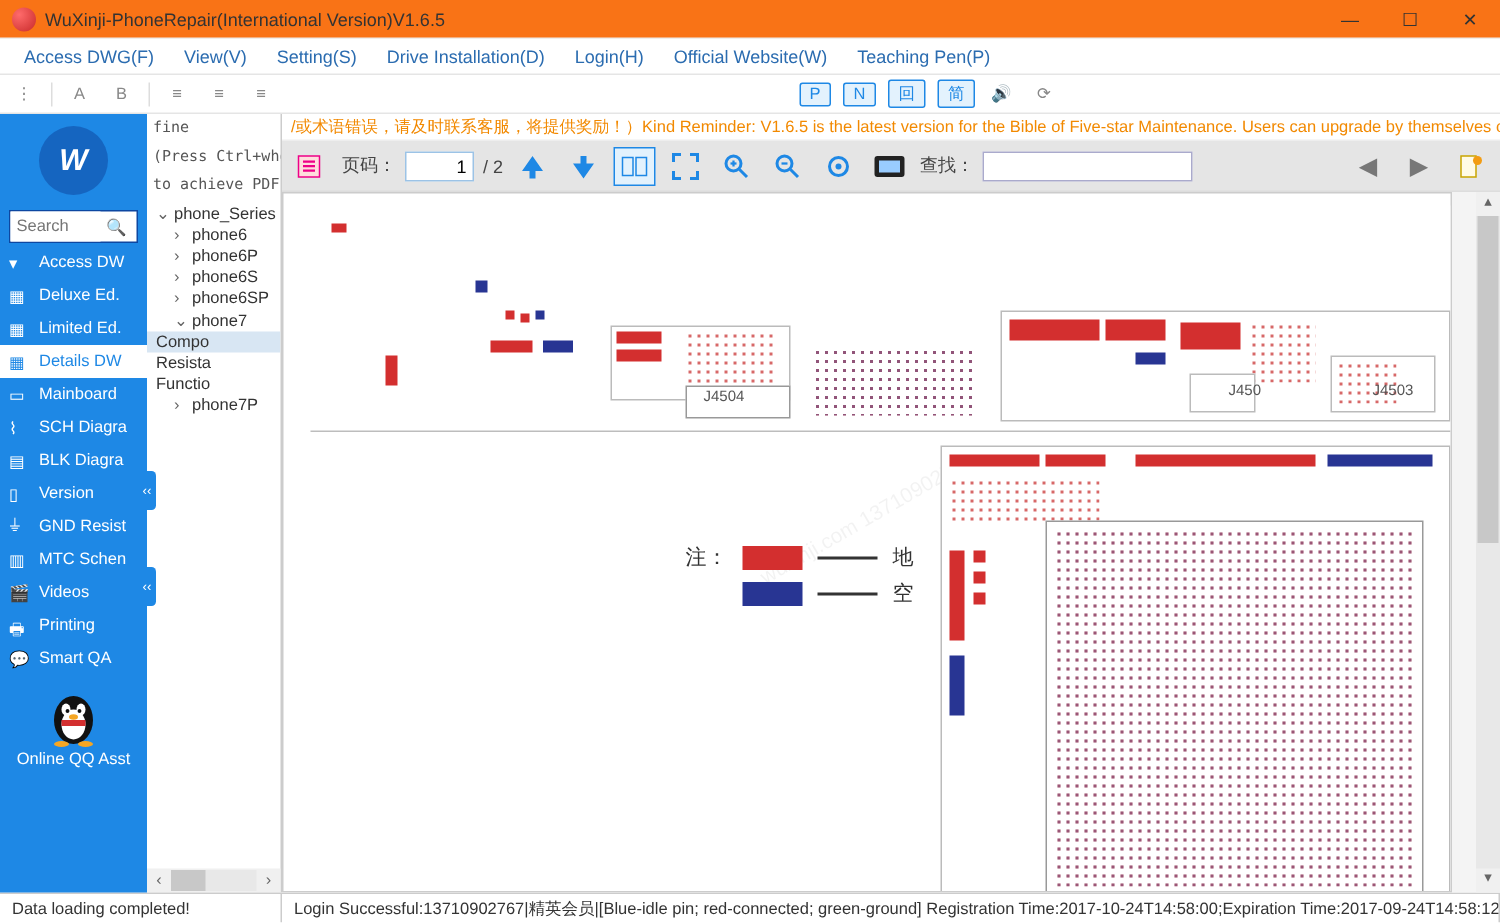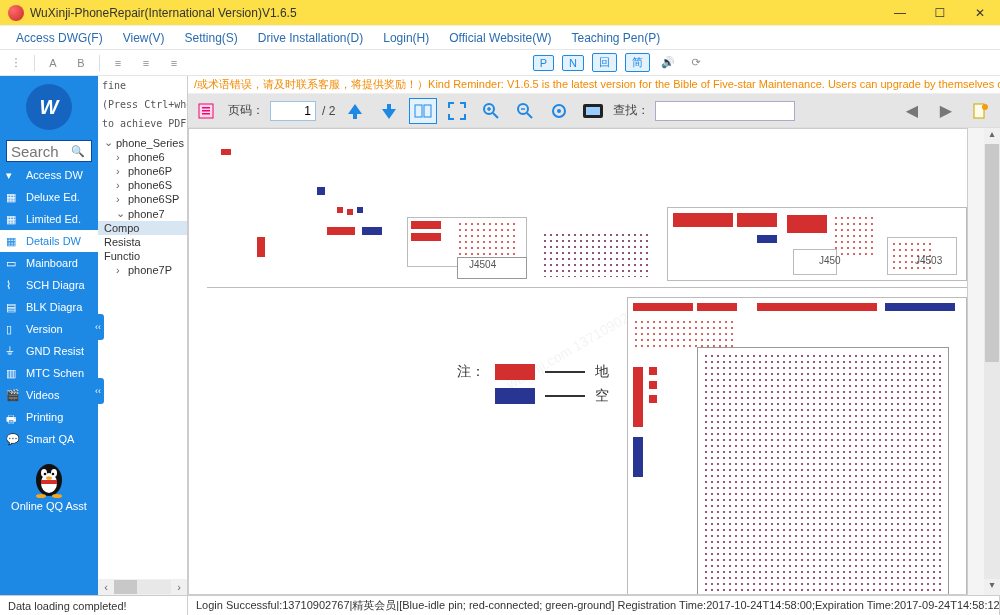--- a/index.html
+++ b/index.html
@@ -1,37 +1,37 @@
 <!DOCTYPE html>
 <html><head>
 <meta charset="utf-8">
 <style>
 * { box-sizing: border-box; margin: 0; padding: 0; font-family: "Segoe UI", Tahoma, sans-serif; }
 body { width: 1000px; height: 615px; overflow: hidden; background: #fff; display: flex; flex-direction: column; font-size: 12px; }
 
-.titlebar { height: 26px; background: #fde047; display: flex; align-items: center; padding: 0 0 0 8px; border-bottom: 1px solid #eee; }
+.titlebar { height: 26px; background: #f97316; display: flex; align-items: center; padding: 0 0 0 8px; border-bottom: 1px solid #eee; }
 .titlebar .app-icon { width: 16px; height: 16px; border-radius: 50%; background: radial-gradient(circle at 30% 30%, #ff6b6b, #c92a2a); margin-right: 6px; }
 .titlebar .title { flex: 1; font-size: 12px; color: #333; }
 .titlebar .winbtn { width: 40px; height: 26px; display: flex; align-items: center; justify-content: center; color: #333; font-size: 12px; }
 
 .menubar { height: 24px; display: flex; align-items: center; padding: 0 6px; border-bottom: 1px solid #e5e5e5; color: #2b6cb0; font-size: 12px; }
 .menubar .mitem { padding: 2px 10px; cursor: default; }
 
 .toolbar1 { height: 26px; display: flex; align-items: center; padding: 2px 6px; border-bottom: 1px solid #e5e5e5; gap: 8px; color: #888; }
 .toolbar1 .tbtn { width: 20px; height: 18px; display: flex; align-items: center; justify-content: center; border: 1px solid transparent; font-size: 11px; }
 .toolbar1 .sep { width: 1px; height: 16px; background: #ddd; }
 .toolbar1 .fill { flex: 1; }
 .toolbar1 .tag { padding: 1px 6px; border: 1px solid #1e88e5; color: #1e88e5; border-radius: 2px; font-size: 11px; background: #e3f2fd; }
 
 .content { flex: 1; display: flex; min-height: 0; }
 
 .sidebar { width: 98px; background: #1e88e5; color: #fff; display: flex; flex-direction: column; align-items: stretch; font-size: 11px; padding-top: 4px; position: relative; }
 .sidebar .logo { width: 46px; height: 46px; border-radius: 50%; background: #1565c0; margin: 4px auto 8px; display: flex; align-items: center; justify-content: center; font-weight: bold; font-size: 20px; font-style: italic; }
 .sidebar .search { margin: 2px 6px 2px 6px; height: 22px; display: flex; background: #fff; border: 1px solid #0d47a1; }
-.sidebar .search input { border: none; width: 60px; font-size: 15px; padding: 0 4px; outline: none; }
+.sidebar .search input { border: none; width: 60px; font-size: 11px; padding: 0 4px; outline: none; }
 .sidebar .search .sbtn { width: 22px; display: flex; align-items: center; justify-content: center; color: #888; }
 .sidebar .navitem { display: flex; align-items: center; gap: 6px; padding: 5px 6px; white-space: nowrap; overflow: hidden; }
 .sidebar .navitem .nicon { width: 14px; height: 12px; display: inline-block; }
 .sidebar .navitem.active { background: #fff; color: #1e88e5; }
 .sidebar .collapse { position: absolute; left: 92px; width: 12px; height: 26px; background: #1e88e5; color: #fff; display: flex; align-items: center; justify-content: center; font-size: 9px; border-top-right-radius: 3px; border-bottom-right-radius: 3px; }
 .sidebar .qq { width: 36px; height: 40px; margin: 8px auto 2px; }
 .sidebar .qqlabel { text-align: center; padding-bottom: 8px; font-size: 11px; }
 
 .midcol { width: 90px; background: #fff; border-right: 1px solid #ccc; display: flex; flex-direction: column; font-size: 11px; color: #333; }
 .midcol .hint { padding: 4px; font-family: monospace; font-size: 10px; color: #555; white-space: nowrap; overflow: hidden; }

